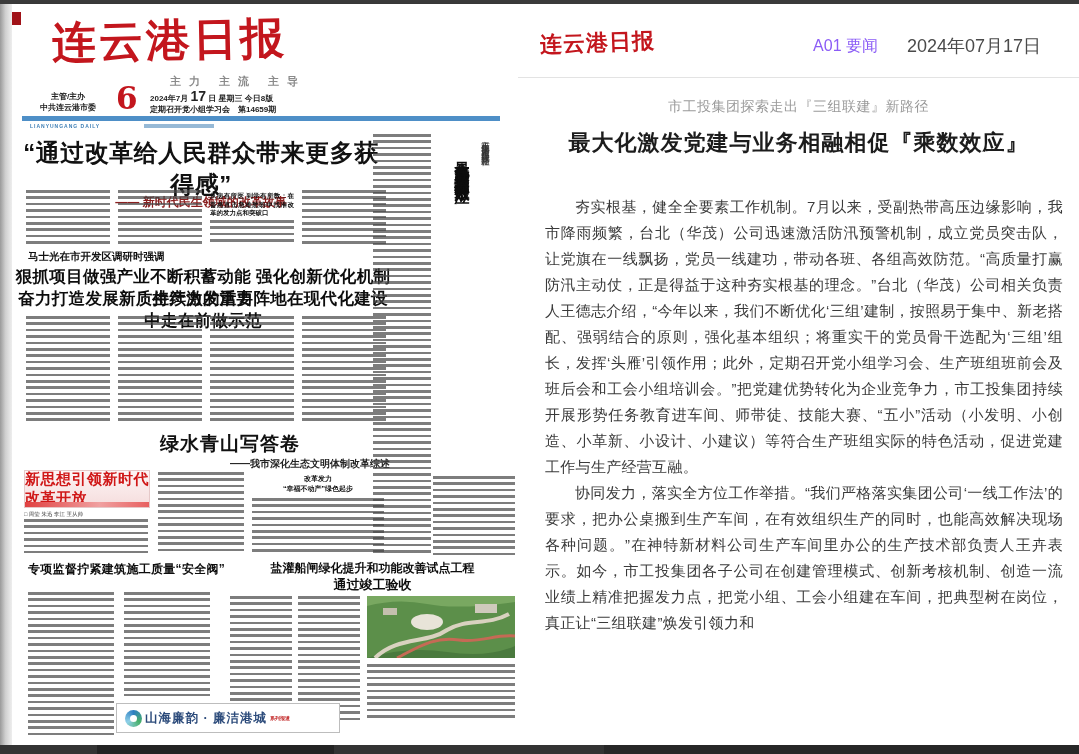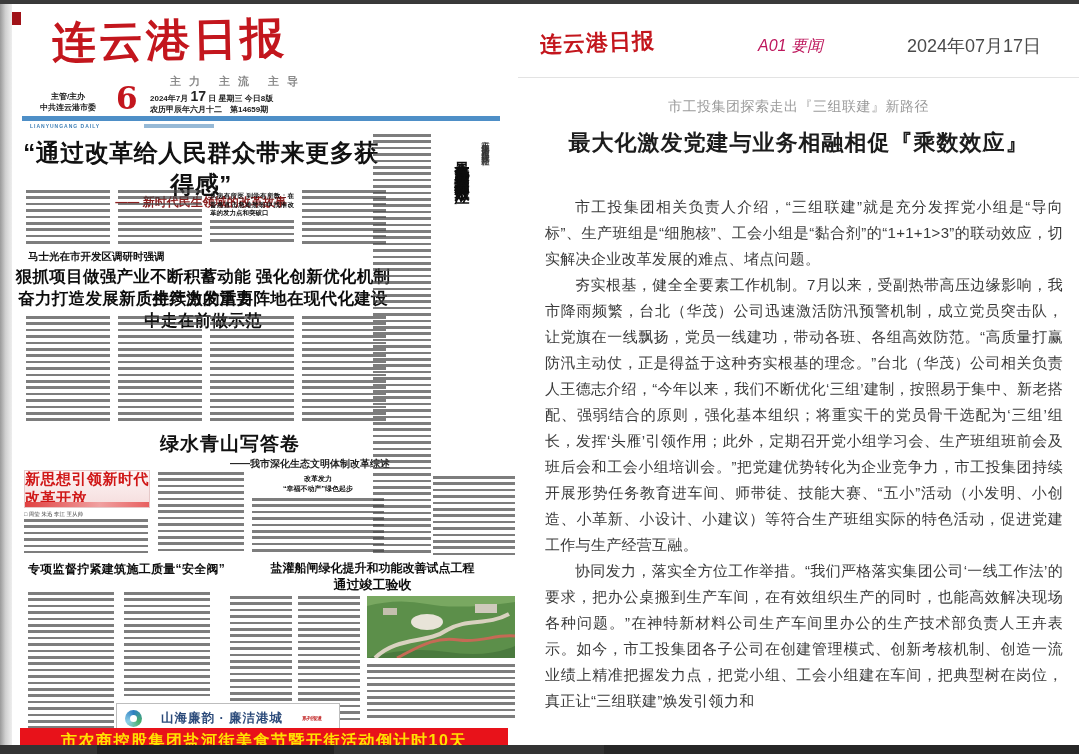--- a/index.html
+++ b/index.html
@@ -62,41 +62,41 @@
   .a3-banner:after{content:"";position:absolute;left:0;bottom:0;width:100%;height:5px;
     background:linear-gradient(90deg,#e04040,#f0a0a0 60%,#e86060);}
   .a3-byline{left:12px;top:507px;font-size:5.5px;color:#444;}
   .a3-boxh{font-size:7px;font-weight:bold;color:#111;text-align:center;line-height:10px;}
 
   .a4-headL{left:16px;top:557px;font-size:12px;font-weight:bold;color:#0d0d0d;white-space:nowrap;letter-spacing:.3px;}
   .a4-hr{left:218px;width:285px;text-align:center;font-weight:bold;color:#0d0d0d;}
   .photo{left:355px;top:592px;width:148px;height:62px;}
 
   .adbox{left:104px;top:699px;width:224px;height:30px;border:1px solid #bdbdbd;background:#fff;
-    display:flex;align-items:center;gap:19px;padding:0 8px;box-sizing:border-box;}
+    display:flex;align-items:center;gap:3px;padding:0 8px;box-sizing:border-box;}
   .adbox-logo{width:17px;height:17px;border-radius:50%;flex:0 0 auto;
     background:conic-gradient(#2e7fc2,#49b06a,#8fd0e8,#2e7fc2);position:relative;}
   .adbox-logo:after{content:"";position:absolute;left:5px;top:5px;width:7px;height:7px;border-radius:50%;background:#fff;}
   .adbox-title{font-size:12.5px;font-weight:bold;color:#2b4a7a;letter-spacing:1px;white-space:nowrap;}
   .adbox-tag{font-size:5px;color:#c02020;font-weight:bold;}
 
   .np-banner{left:8px;top:724px;width:488px;height:26px;background:#e8121a;
     display:flex;align-items:center;justify-content:center;}
   .np-banner span{font-size:16px;font-weight:bold;color:#ffe100;letter-spacing:1.5px;white-space:nowrap;}
 
   .vert{writing-mode:vertical-rl;text-orientation:upright;}
   .feat-title{left:421px;top:145px;width:38px;height:320px;font-size:15px;font-weight:bold;color:#0d0d0d;letter-spacing:1.5px;}
   .feat-kicker{left:462px;top:130px;width:18px;height:245px;font-size:8.5px;color:#333;letter-spacing:1px;}
 
   
   .reader{position:absolute;left:518px;top:4px;width:561px;height:741px;background:#fff;overflow:hidden;}
   .reader-header{position:relative;height:73px;border-bottom:1px solid #e3e3e3;}
   .r-logo{position:absolute;left:22px;top:24px;font-family:"DejaVu Serif","Liberation Serif",serif;
     font-weight:bold;font-size:22px;color:#c3161d;letter-spacing:1px;transform:rotate(-2deg);}
-  .r-page{position:absolute;left:240px;top:32px;width:120px;text-align:left;font-size:16px;color:#be185d;font-style:italic;}
+  .r-page{position:absolute;left:240px;top:32px;width:120px;text-align:right;font-size:16px;color:#8b5cf6;}
   .r-date{position:absolute;right:38px;top:30px;font-size:18px;color:#4a4a4a;}
   .r-kicker{margin:20px 16px 0;text-align:center;font-size:14px;color:#9a9a9a;letter-spacing:.5px;}
   .r-title{margin:12px 10px 0;text-align:center;font-size:22px;font-weight:bold;color:#1c1c1c;letter-spacing:1px;}
   .r-body{margin:36px 16px 0 27px;}
   .r-body p{margin:0;font-size:15px;line-height:26px;color:#3a3a3a;text-align:justify;
     text-indent:2em;letter-spacing:.3px;}
 </style>
 </head>
 <body>
 
@@ -112,21 +112,21 @@
     <div class="np m-slogan">主力 主流 主导</div>
     <div class="np m-org">
       <div>主管/主办</div>
       <div>中共连云港市委</div>
     </div>
     <div class="np m-badge">6</div>
     <div class="np m-date">
       <div><span>2024年7月</span>
         <span class="big">17</span>
         <span>日 星期三 今日8版</span></div>
-      <div>农历甲辰年六月十二　第14659期</div>
+      <div>定期召开党小组学习会　第14659期</div>
     </div>
     <div class="np m-bluebar"></div>
     <div class="np m-eng">LIANYUNGANG DAILY</div>
     <div class="np m-eng2"></div>
 
 
     <div>
       <div class="np a1-head">“通过改革给人民群众带来更多获得感”</div>
       <div class="np a1-sub">—— 新时代民生领域的改革故事</div>
       <div class="np mt" style="left:14px;top:186px;width:84px;height:56px;"></div>
@@ -191,34 +191,30 @@
       <div class="np vert feat-kicker">市工投集团探索走出『三组联建』新路径</div>
       <div class="np mt" style="left:421px;top:472px;width:82px;height:80px;"></div>
     </div>
 
     <div class="np adbox">
       <div class="adbox-logo"></div>
       <div class="adbox-title">山海廉韵 · 廉洁港城</div>
       <div class="adbox-tag">系列报道</div>
     </div>
 
-    <div class="np np-banner">
-      <span>市农商控股集团盐河街美食节暨开街活动倒计时10天</span>
-    </div>
   </div>
 
   <div class="reader">
     <div class="reader-header">
       <div class="r-logo">连云港日报</div>
       <div class="r-page">A01 要闻</div>
       <div class="r-date">2024年07月17日</div>
     </div>
     <div class="r-kicker">市工投集团探索走出『三组联建』新路径</div>
     <div class="r-title">最大化激发党建与业务相融相促『乘数效应』</div>
     <div class="r-body">
-      <p>市工投集团相关负责人介绍，“三组联建”就是充分发挥党小组是“导向标”、生产班组是“细胞核”、工会小组是“黏合剂”的“1+1+1&gt;3”的联动效应，切实解决企业改革发展的难点、堵点问题。</p>
       <p>夯实根基，健全全要素工作机制。7月以来，受副热带高压边缘影响，我市降雨频繁，台北（华茂）公司迅速激活防汛预警机制，成立党员突击队，让党旗在一线飘扬，党员一线建功，带动各班、各组高效防范。“高质量打赢防汛主动仗，正是得益于这种夯实根基的理念。”台北（华茂）公司相关负责人王德志介绍，“今年以来，我们不断优化‘三组’建制，按照易于集中、新老搭配、强弱结合的原则，强化基本组织；将重实干的党员骨干选配为‘三组’组长，发挥‘头雁’引领作用；此外，定期召开党小组学习会、生产班组班前会及班后会和工会小组培训会。”把党建优势转化为企业竞争力，市工投集团持续开展形势任务教育进车间、师带徒、技能大赛、“五小”活动（小发明、小创造、小革新、小设计、小建议）等符合生产班组实际的特色活动，促进党建工作与生产经营互融。</p>
       <p>协同发力，落实全方位工作举措。“我们严格落实集团公司‘一线工作法’的要求，把办公桌搬到生产车间，在有效组织生产的同时，也能高效解决现场各种问题。”在神特新材料公司生产车间里办公的生产技术部负责人王卉表示。如今，市工投集团各子公司在创建管理模式、创新考核机制、创造一流业绩上精准把握发力点，把党小组、工会小组建在车间，把典型树在岗位，真正让“三组联建”焕发引领力和</p>
     </div>
   </div>
 
   <div class="bottom-bar"></div>
 </div>
 
 </body></html>

